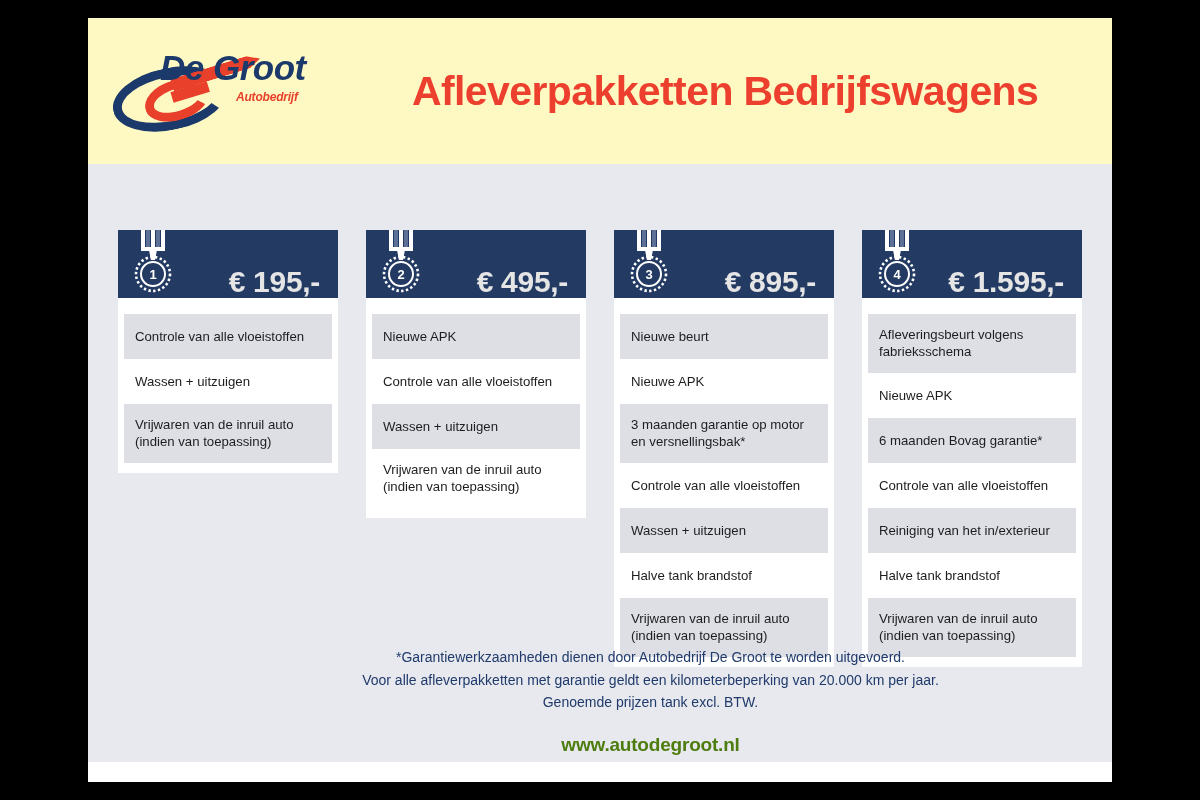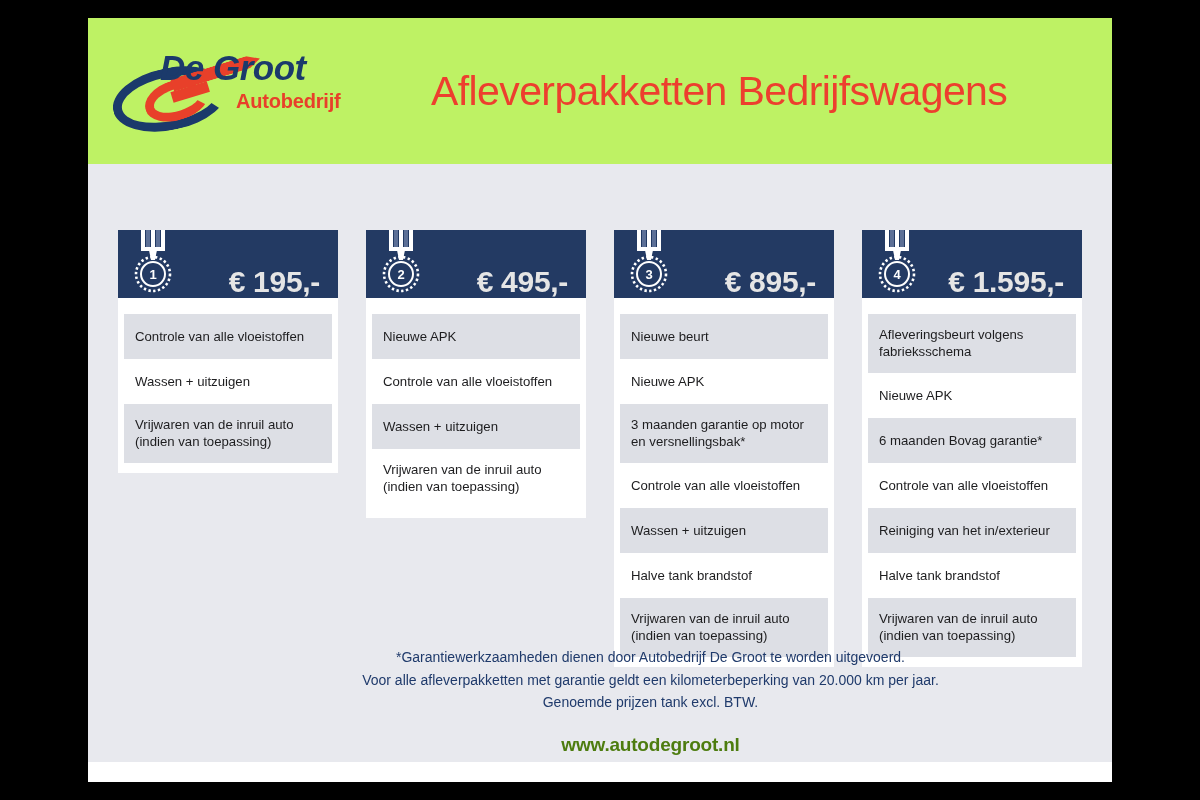--- a/index.html
+++ b/index.html
@@ -17,21 +17,21 @@
     left: 88px; top: 18px;
     width: 1024px; height: 764px;
     background: #e8e9ee;
     overflow: hidden;
   }
 
   
   .header {
     position: absolute; left: 0; top: 0;
     width: 1024px; height: 146px;
-    background: #bef264;
+    background: #fef9c3;
     display: flex; align-items: center;
   }
 
   .logo {
     position: relative;
     width: 230px; height: 90px;
     margin-left: 22px;
     flex: 0 0 auto;
   }
   .logo-ring {
@@ -74,32 +74,33 @@
     left: 50px; top: 2px;
     font-size: 35px; font-weight: bold;
     font-style: italic;
     color: #1b3a6b;
     letter-spacing: -0.5px;
     white-space: nowrap;
   }
   .logo-sub {
     position: absolute;
     left: 126px; top: 44px;
-    font-size: 20px; font-weight: bold;
+    font-size: 12px; font-weight: bold;
+    font-style: italic;
     color: #e8402a;
     letter-spacing: -0.2px;
     white-space: nowrap;
   }
 
   .page-title {
     font-size: 41px;
     color: #ed3f2e;
-    font-weight: normal;
+    font-weight: bold;
     letter-spacing: -0.6px;
-    margin-left: 91px;
+    margin-left: 72px;
     white-space: nowrap;
   }
 
   
   .cards {
     position: absolute;
     left: 30px; top: 212px;
     width: 964px;
     display: flex;
     justify-content: space-between;

